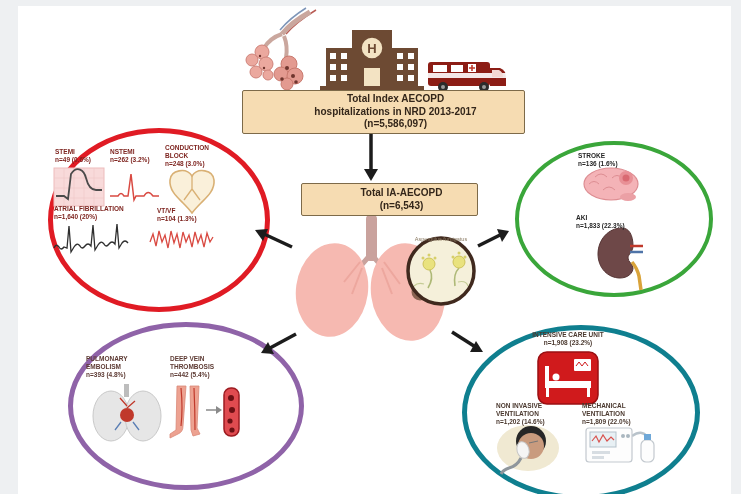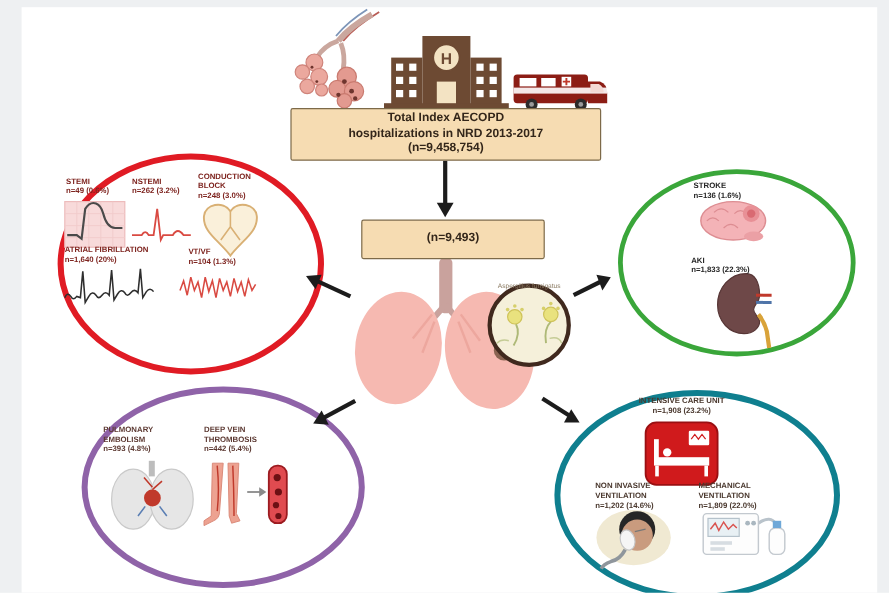--- a/index.html
+++ b/index.html
@@ -7,21 +7,21 @@
   .stage{position:relative;width:741px;height:494px;background:#eef0f2;overflow:hidden;}
   .panel{position:absolute;left:18px;top:6px;width:713px;height:488px;background:#ffffff;}
   .ellipse{position:absolute;border-radius:50%;background:transparent;z-index:1;}
   .el-red{left:48px;top:128px;width:212px;height:174px;border:5px solid #e01b24;}
   .el-green{left:515px;top:141px;width:190px;height:148px;border:4px solid #3aa63a;}
   .el-purple{left:68px;top:322px;width:226px;height:158px;border:5px solid #8f63a8;}
   .el-teal{left:462px;top:325px;width:228px;height:165px;border:5px solid #0f7f8f;}
   .art{position:absolute;left:0;top:0;z-index:2;}
   .flowbox{position:absolute;background:#f6dcb2;border:1.5px solid #7d6a49;border-radius:2px;
     text-align:center;font-weight:700;color:#33261a;display:flex;flex-direction:column;
-    justify-content:center;z-index:3;line-height:1.25;}
+    justify-content:center;z-index:3;line-height:1.25;padding-left:24px;}
   .box1{left:242px;top:90px;width:257px;height:42px;font-size:10px;}
   .box2{left:301px;top:183px;width:151px;height:31px;font-size:10px;}
   .item{position:absolute;z-index:3;font-weight:700;font-size:6.5px;line-height:1.2;
     letter-spacing:0;text-align:left;}
   .item .lbl{text-transform:uppercase;}
   .g-red{color:#7e241f;}
   .g-green{color:#262626;}
   .g-purple{color:#5d3a33;}
   .g-teal{color:#4a382e;}
   .center-al{text-align:center;}
@@ -237,24 +237,25 @@
       <rect x="592" y="451" width="18" height="3" fill="#d7dde2"></rect>
       <rect x="592" y="456" width="12" height="3" fill="#d7dde2"></rect>
       <rect x="641" y="440" width="13" height="22" rx="5" fill="#fdfdfd" stroke="#c3c9cf" stroke-width="1.2"></rect>
       <rect x="644" y="434" width="7" height="6" fill="#6fa8d8"></rect>
     </g>
   </svg>
 
   <div class="flowbox box1">
     <div>Total Index AECOPD</div>
     <div>hospitalizations in NRD 2013-2017</div>
-    <div>(n=9,458,754)</div>
+    <div>(n=5,586,097)</div>
   </div>
   <div class="flowbox box2">
-    <div>(n=9,493)</div>
+    <div>Total IA-AECOPD</div>
+    <div>(n=6,543)</div>
   </div>
 
   <div class="maglabel">Aspergillus fumigatus</div>
 
   <div class="item g-red" style="left:55px;top:148px;width:50px;">
     <div class="lbl">STEMI</div>
     <div class="val">n=49 (0.6%)</div>
   </div>
   <div class="item g-red" style="left:110px;top:148px;width:50px;">
     <div class="lbl">NSTEMI</div>

